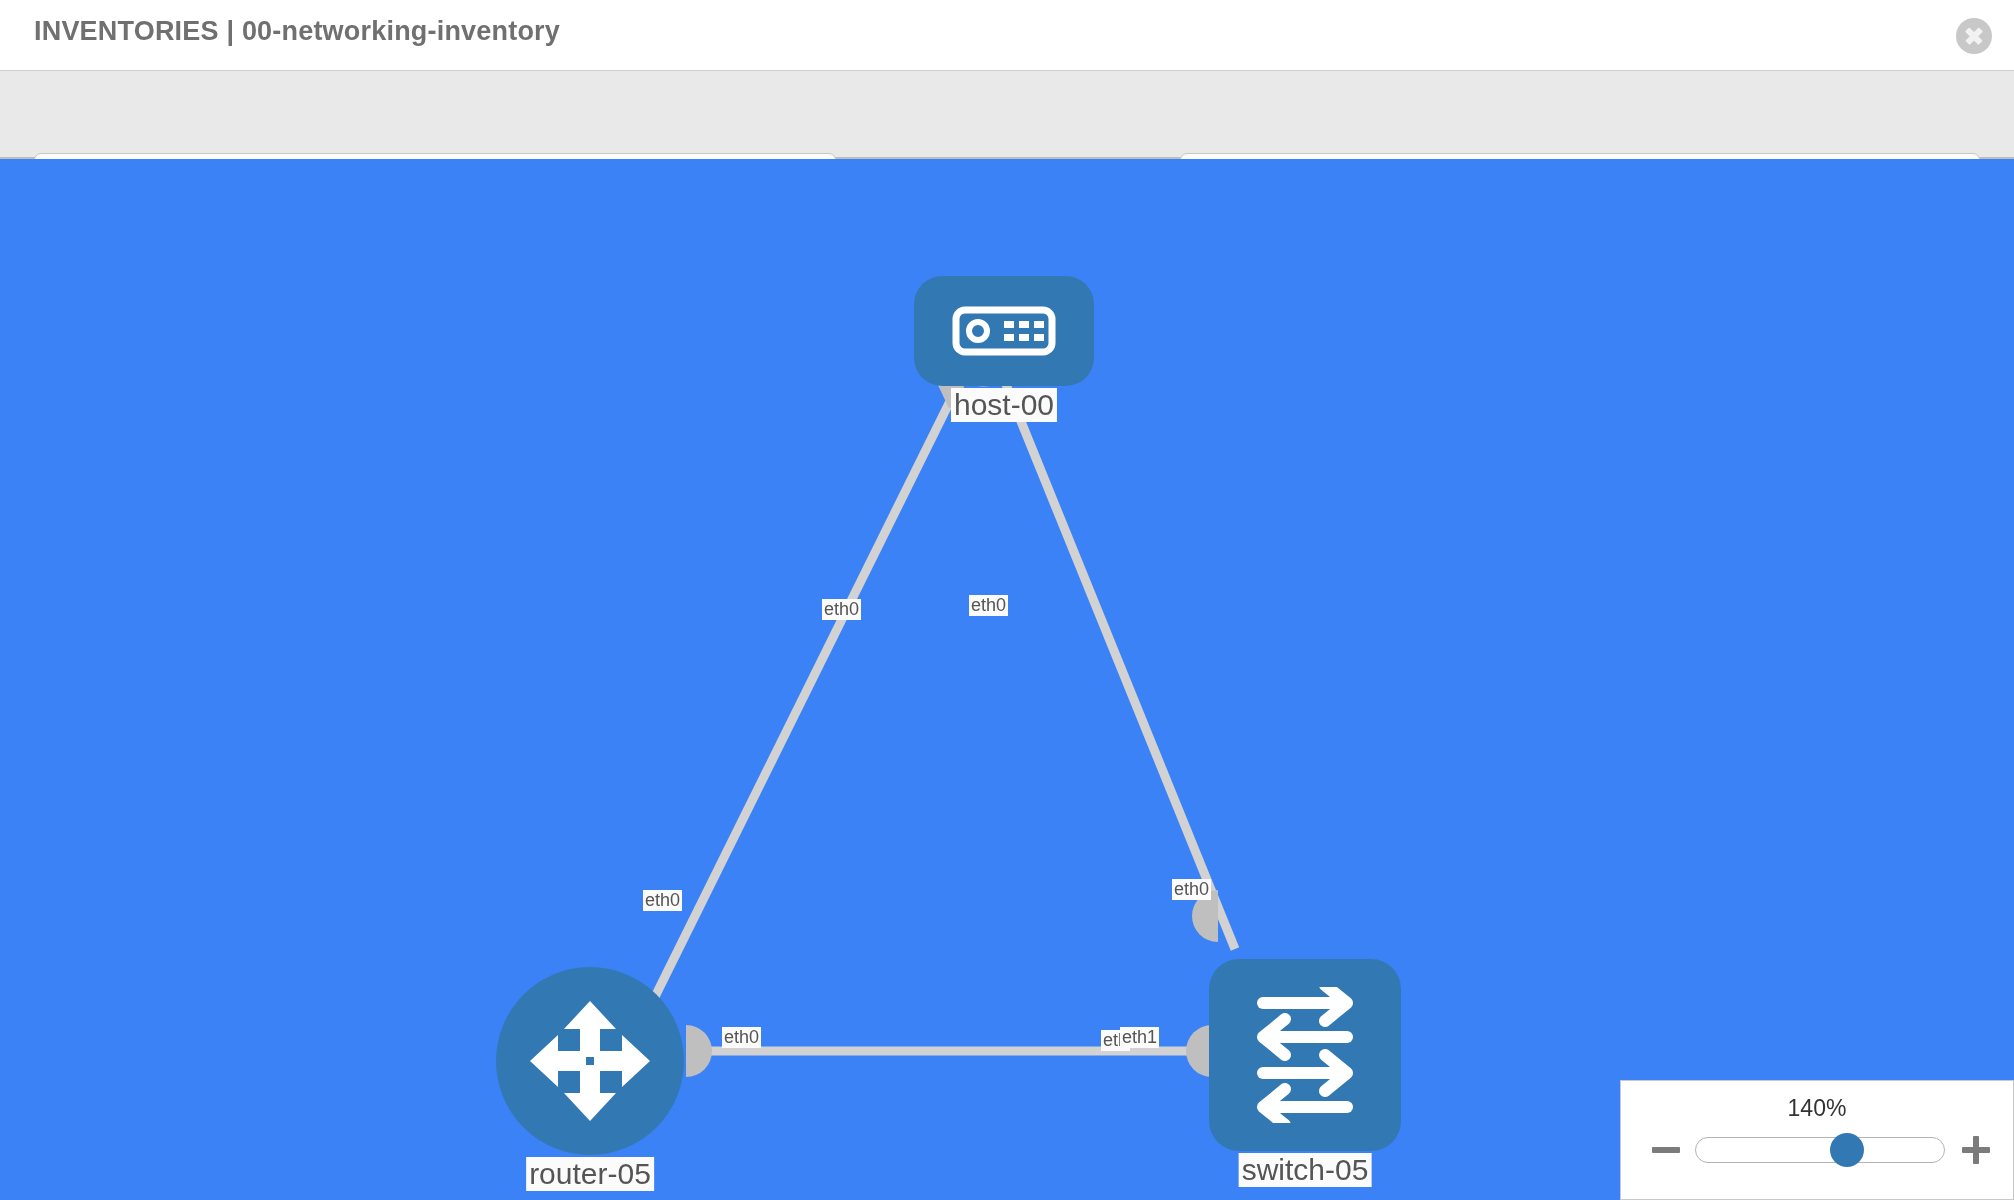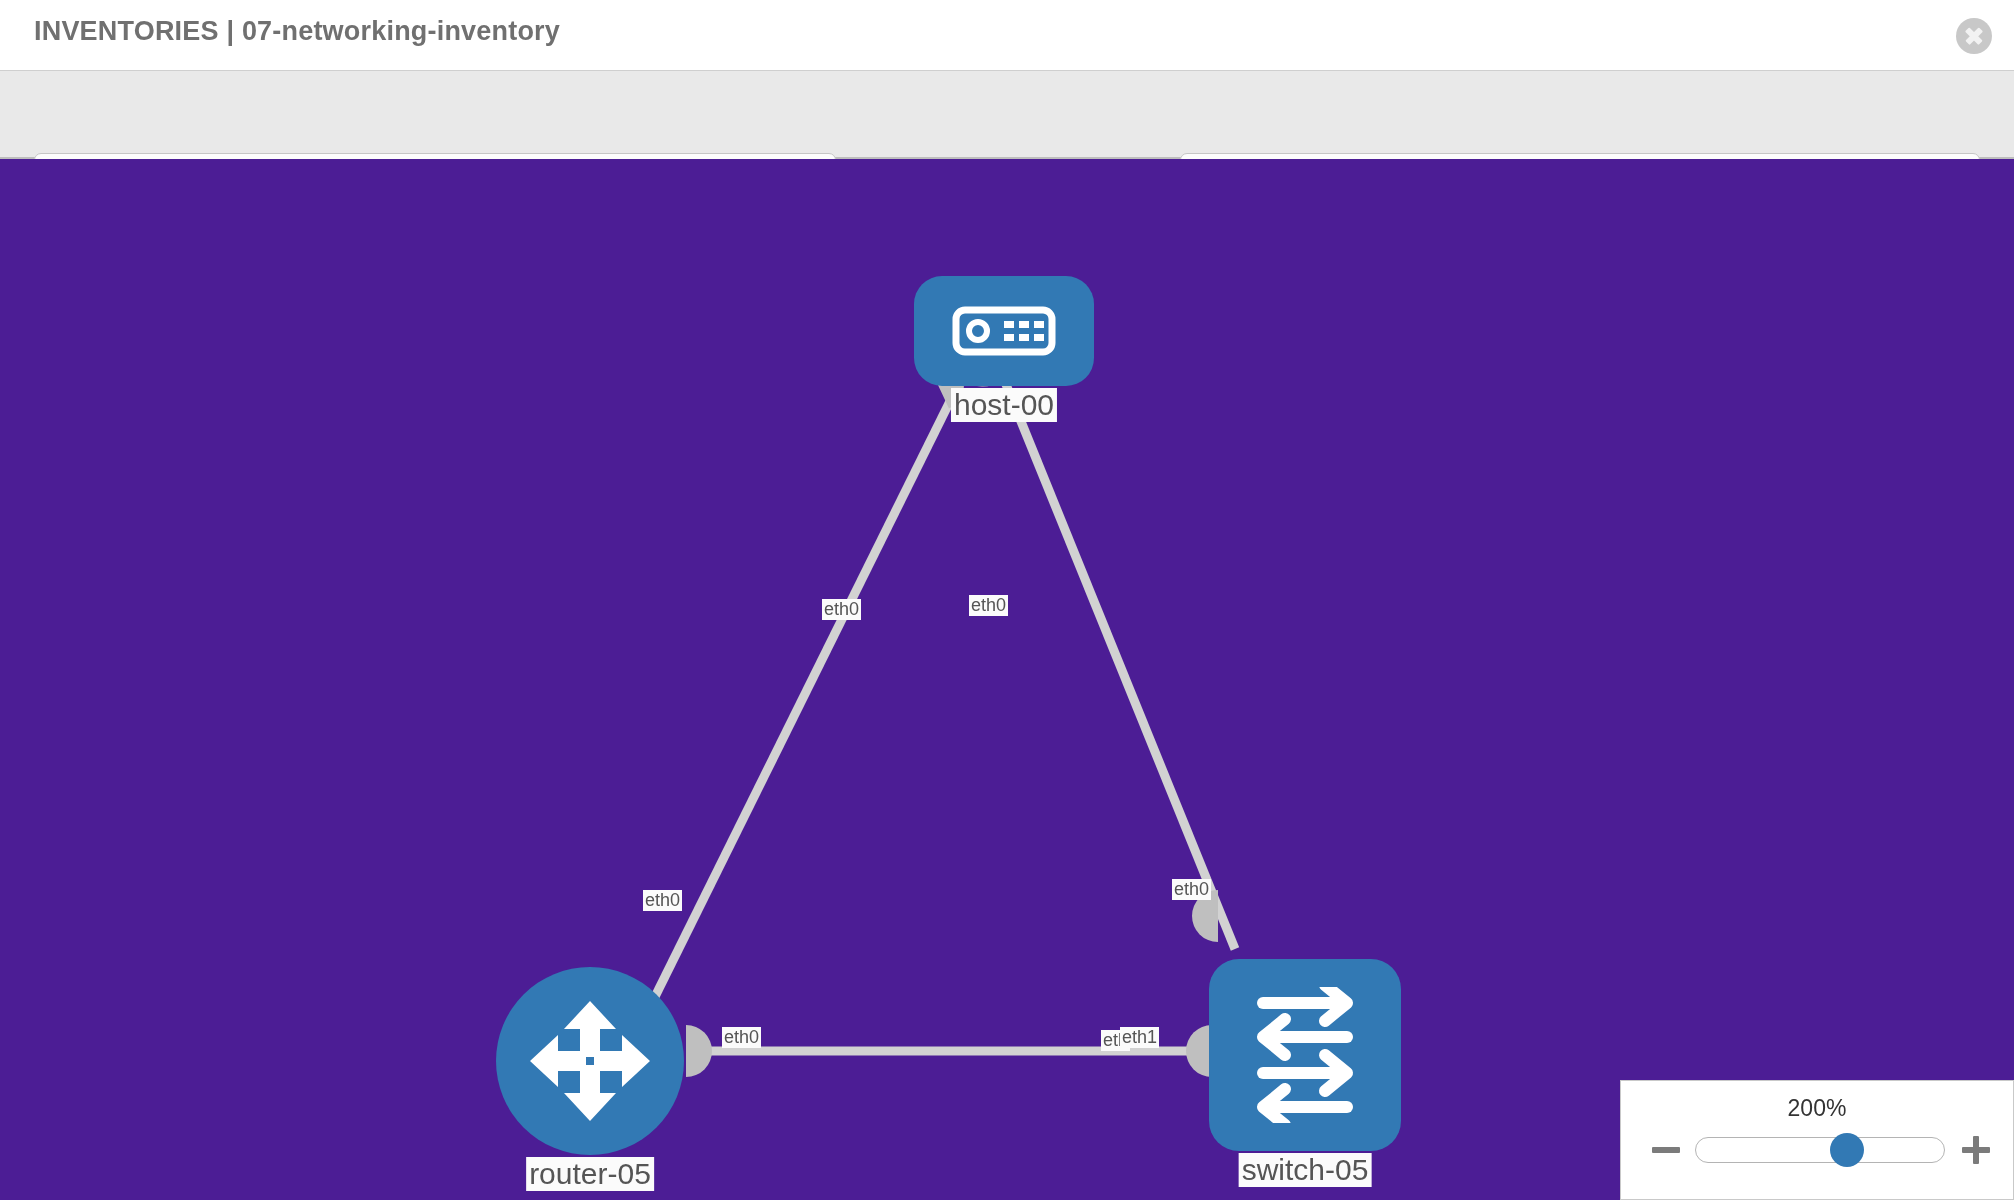--- a/index.html
+++ b/index.html
@@ -77,21 +77,21 @@
     width: 44px; height: 44px; cursor: pointer;
   }
   #wrench-btn { left: 1045px; }
   #key-btn    { left: 1113px; }
   .tool-icon svg { width: 100%; height: 100%; display: block; }
 
   
   .canvas {
     position: absolute; top: 159px; left: 0;
     width: 2014px; height: 1041px;
-    background: #4c1d95;
+    background: #3b82f6;
     overflow: hidden;
   }
   .topology { position: absolute; inset: 0; }
   .topology > svg { position: absolute; inset: 0; width: 100%; height: 100%; }
 
   
   .node { position: absolute; }
   .node-shape {
     position: absolute; top: 0; left: 0;
     background: #3279b4;
@@ -148,21 +148,21 @@
     width: 34px; height: 34px; border-radius: 50%;
     background: #3279b4; cursor: pointer;
   }
 </style>
 </head>
 <body>
 
 <div id="app">
 
   <div class="header">
-    <div class="header-title">INVENTORIES | 07-networking-inventory</div>
+    <div class="header-title">INVENTORIES | 00-networking-inventory</div>
     <div class="close-btn" title="Close"></div>
   </div>
 
   <div class="toolbar">
 
     <div class="field" id="actions-select">
       <span class="field-text">ACTIONS</span>
       <span class="caret"></span>
     </div>
 
@@ -264,21 +264,21 @@
       <div class="edge-label" style="left:969px; top:436px;">eth0</div>
       <div class="edge-label" style="left:643px; top:731px;">eth0</div>
       <div class="edge-label" style="left:1172px; top:720px;">eth0</div>
       <div class="edge-label" style="left:722px; top:868px;">eth0</div>
       <div class="edge-label" style="left:1101px; top:871px;">eth</div>
       <div class="edge-label" style="left:1120px; top:868px;">eth1</div>
     </div>
   </div>
 
   <div class="zoom-panel">
-    <div class="zoom-value">200%</div>
+    <div class="zoom-value">140%</div>
     <div class="zoom-minus"></div>
     <div class="zoom-track">
       <div class="zoom-thumb" id="zoom-thumb" style="left: 61%;"></div>
     </div>
     <div class="zoom-plus"></div>
   </div>
 
 </div>
 
 </body></html>

